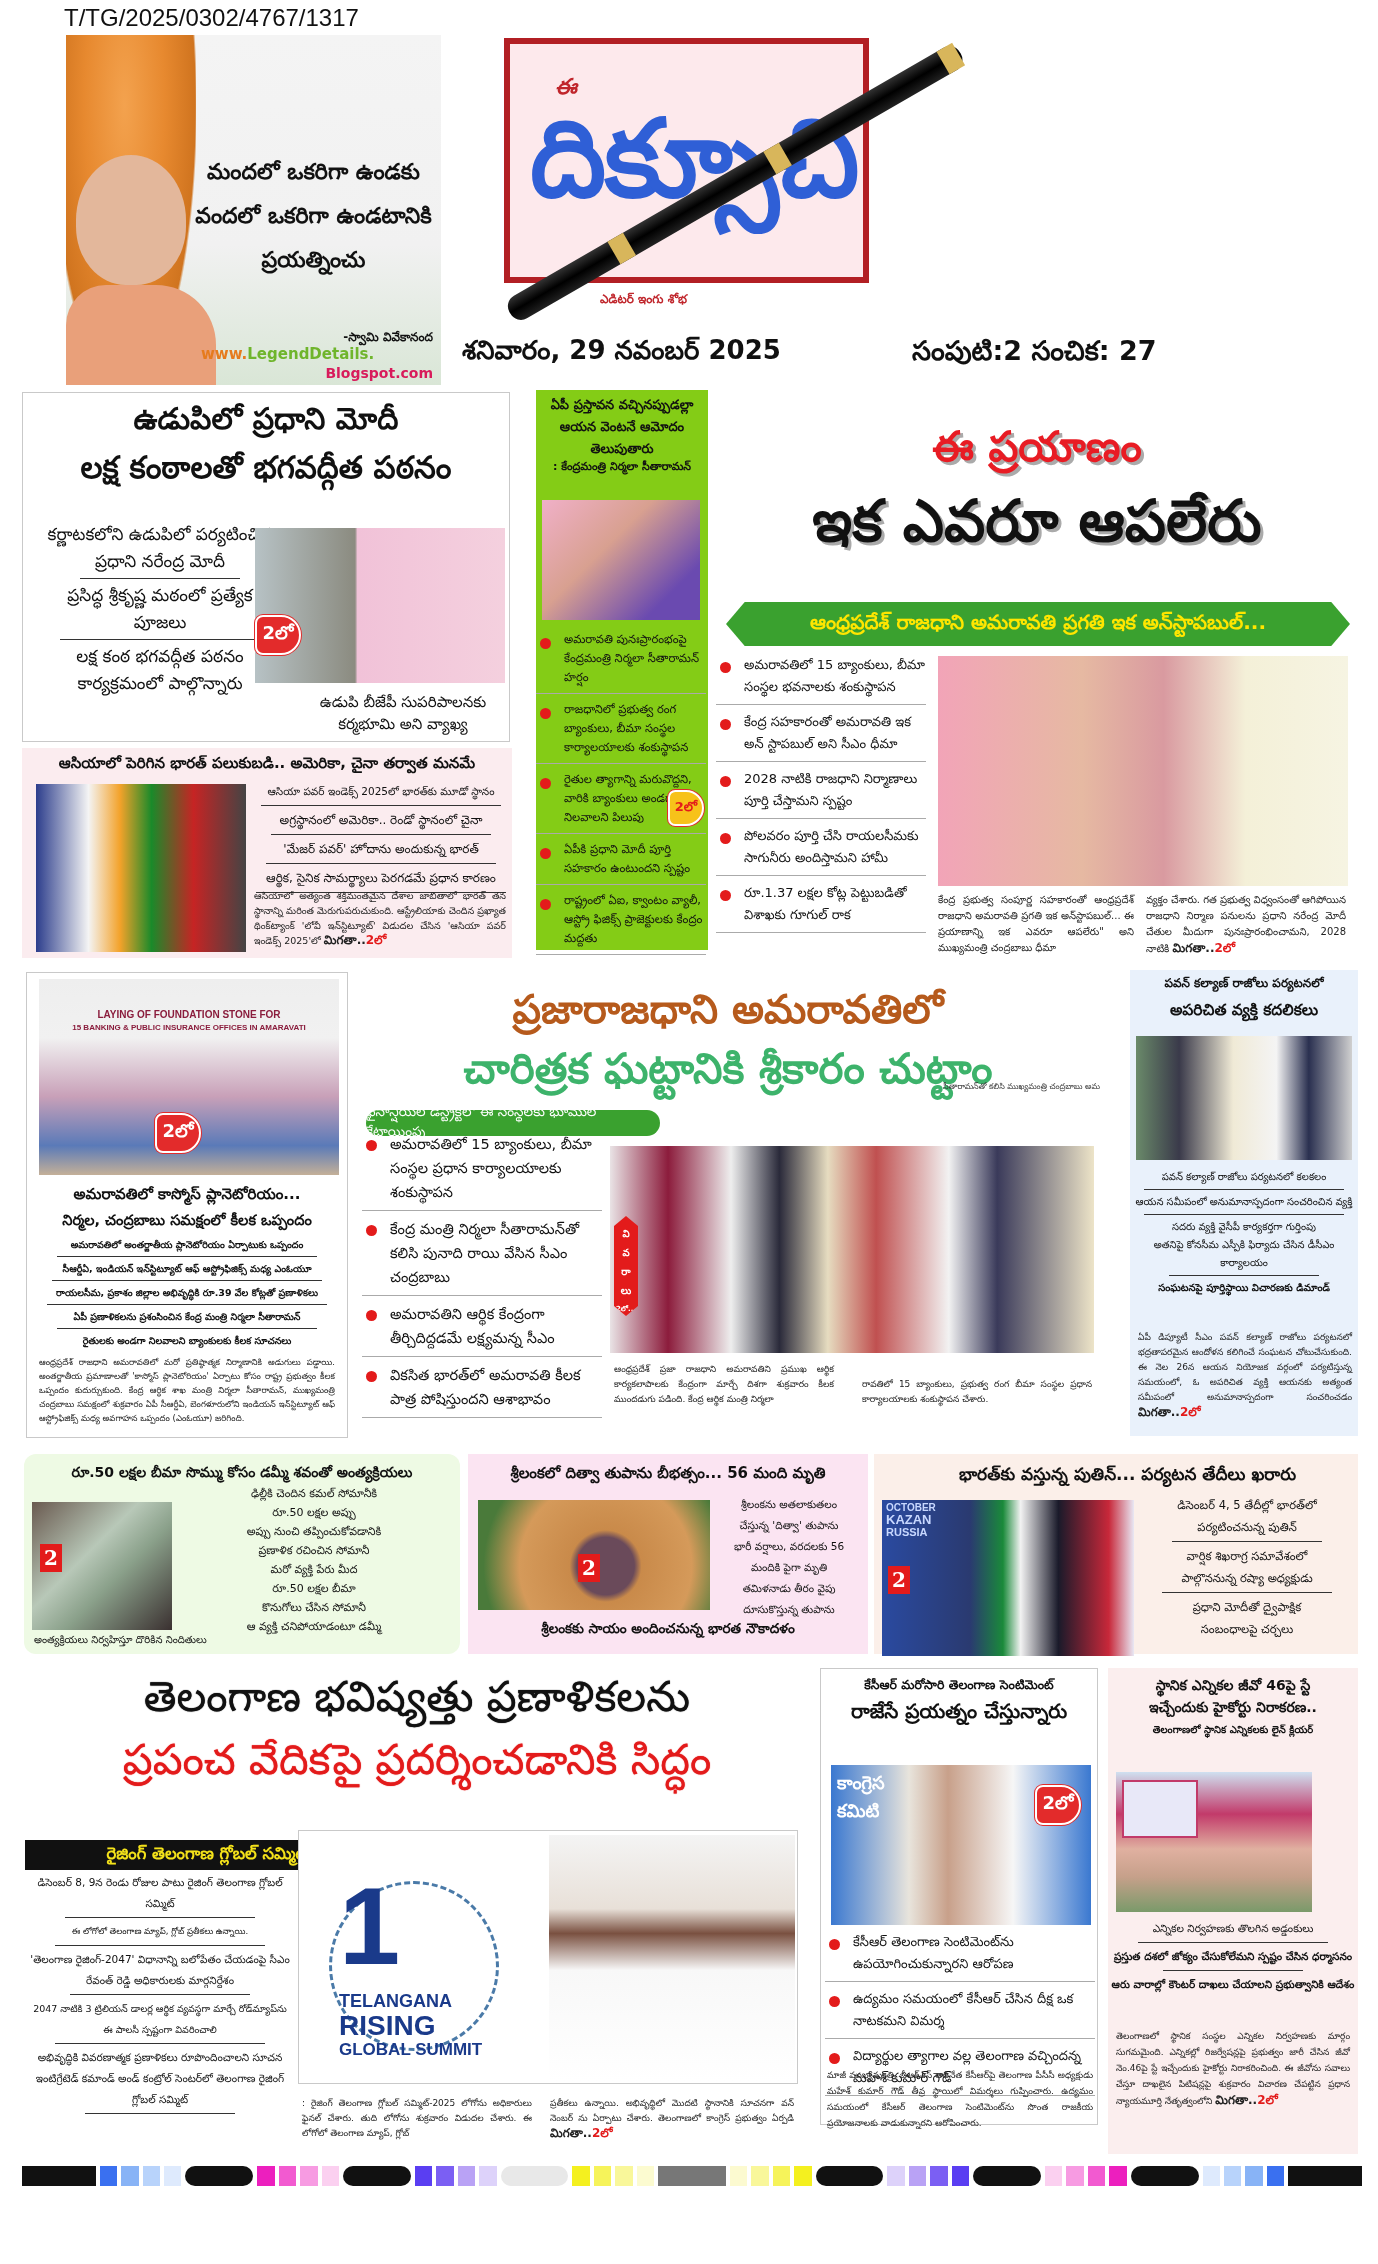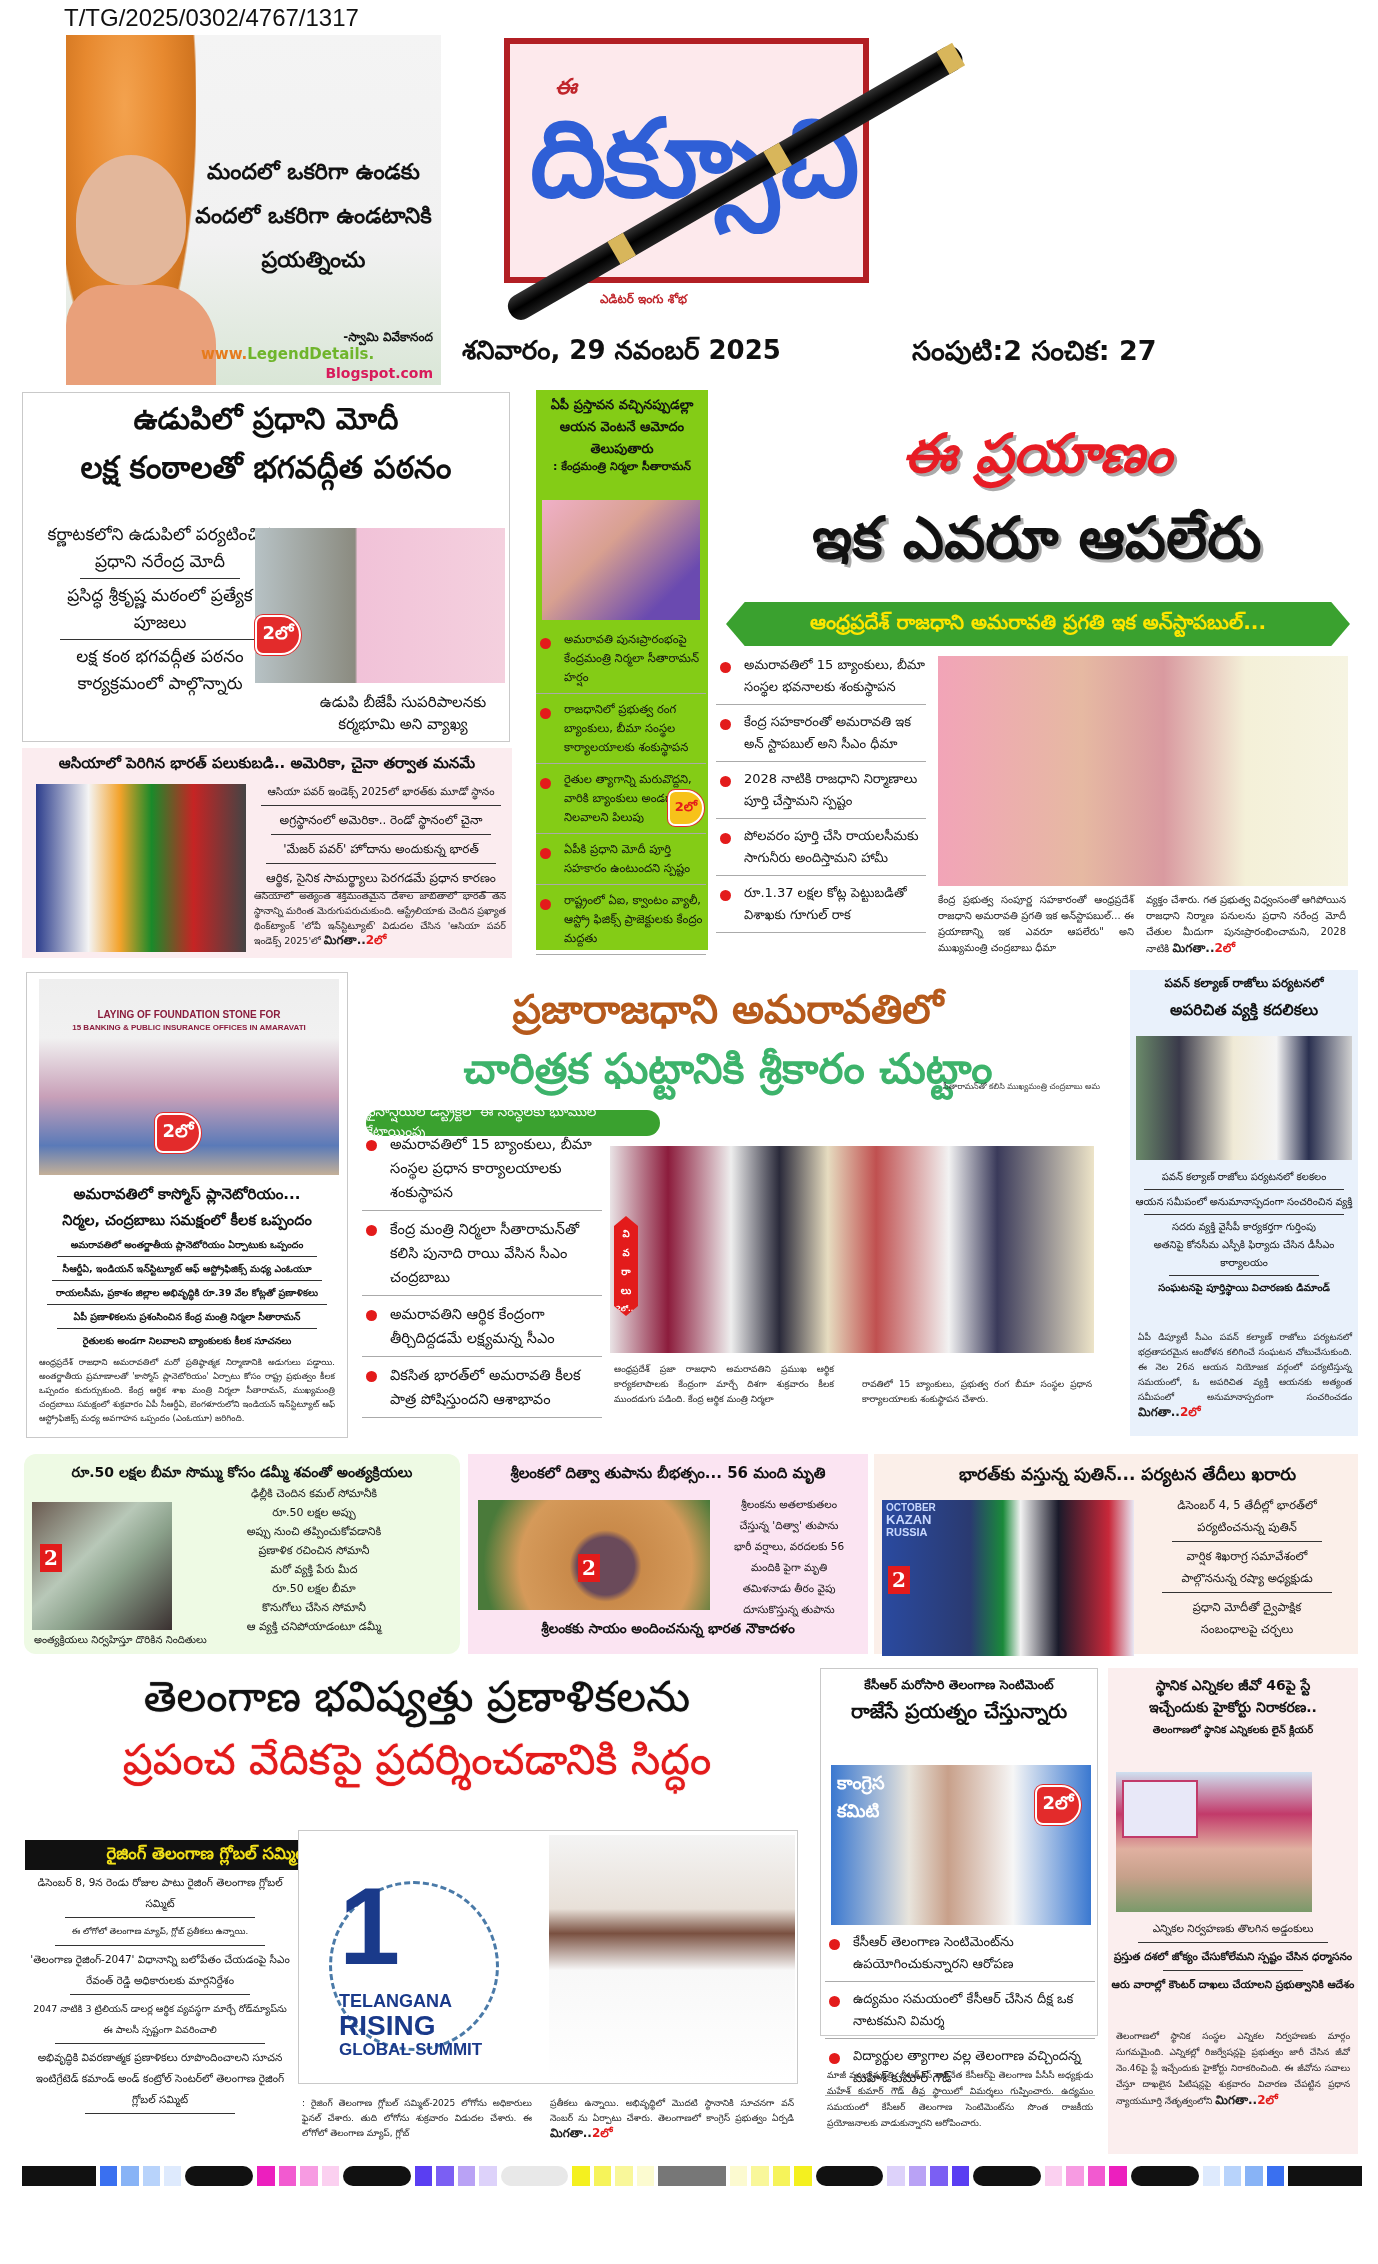--- a/index.html
+++ b/index.html
@@ -101,21 +101,21 @@
     <li>అమరావతి పునఃప్రారంభంపై కేంద్రమంత్రి నిర్మలా సీతారామన్ హర్షం</li>
     <li>రాజధానిలో ప్రభుత్వ రంగ బ్యాంకులు, బీమా సంస్థల కార్యాలయాలకు శంకుస్థాపన</li>
     <li>రైతుల త్యాగాన్ని మరువొద్దని, వారికి బ్యాంకులు అండగా నిలవాలని పిలుపు</li>
     <li>ఏపీకి ప్రధాని మోదీ పూర్తి సహకారం ఉంటుందని స్పష్టం</li>
     <li>రాష్ట్రంలో ఏఐ, క్వాంటం వ్యాలీ, ఆస్ట్రో ఫిజిక్స్ ప్రాజెక్టులకు కేంద్రం మద్దతు</li>
   </ul>
   <div class="badge-2lo" style="left:132px;top:400px;width:36px;height:36px;background:#f7c21a;color:#e31b1b;font-size:13px;">2లో</div>
 </div>
 
 <div class="abs" style="left:716px;top:392px;width:642px;height:560px;">
-  <div class="h" style="font-size:54px;color:#e81c24;font-style:italic;margin-top:30px;text-shadow:3px 3px 0 #aaa;">ఈ ప్రయాణం</div>
+  <div class="h" style="font-size:42px;color:#e81c24;margin-top:30px;text-shadow:3px 3px 0 #aaa;">ఈ ప్రయాణం</div>
   <div class="h" style="font-size:58px;margin-top:6px;text-shadow:3px 3px 0 #aaa;">ఇక ఎవరూ ఆపలేరు</div>
   <div class="abs" style="left:10px;top:210px;width:624px;height:44px;background:#3aa12f;color:#ffe600;font-weight:bold;font-size:20px;display:flex;align-items:center;justify-content:center;clip-path:polygon(3% 0,97% 0,100% 50%,97% 100%,3% 100%,0 50%);">ఆంధ్రప్రదేశ్ రాజధాని అమరావతి ప్రగతి ఇక అన్‌స్టాపబుల్...</div>
   <ul class="bullets" style="position:absolute;left:0;top:262px;width:210px;font-size:13px;line-height:22px;">
     <li>అమరావతిలో 15 బ్యాంకులు, బీమా సంస్థల భవనాలకు శంకుస్థాపన</li>
     <li>కేంద్ర సహకారంతో అమరావతి ఇక అన్ స్టాపబుల్ అని సీఎం ధీమా</li>
     <li>2028 నాటికి రాజధాని నిర్మాణాలు పూర్తి చేస్తామని స్పష్టం</li>
     <li>పోలవరం పూర్తి చేసి రాయలసీమకు సాగునీరు అందిస్తామని హామీ</li>
     <li>రూ.1.37 లక్షల కోట్ల పెట్టుబడితో విశాఖకు గూగుల్ రాక</li>
   </ul>
   <div class="ph" style="left:222px;top:264px;width:410px;height:230px;background:linear-gradient(90deg,#f2a4b8 0%,#e6b9a2 35%,#d99aa0 55%,#f4f0d8 75%,#f6f4e2 100%);"></div>
@@ -279,21 +279,21 @@
       <div style="font-size:18px;">TELANGANA</div>
       <div style="font-size:28px;line-height:28px;">RISING</div>
       <div style="font-size:17px;">GLOBAL SUMMIT</div>
     </div>
     <div class="ph" style="left:250px;top:4px;width:246px;height:246px;background:linear-gradient(180deg,#f4f4f4 0%,#e8e0d8 30%,#7a5040 40%,#f8f8f8 55%,#ffffff 100%);"></div>
   </div>
   <div class="abs body-text" style="left:280px;top:428px;width:230px;font-size:9px;line-height:15px;">: రైజింగ్ తెలంగాణ గ్లోబల్ సమ్మిట్-2025 లోగోను అధికారులు ఫైనల్ చేశారు. తుది లోగోను శుక్రవారం విడుదల చేశారు. ఈ లోగోలో తెలంగాణ మ్యాప్, గ్లోబ్</div>
   <div class="abs body-text" style="left:528px;top:428px;width:244px;font-size:9px;line-height:15px;"><span>ప్రతీకలు ఉన్నాయి. అభివృద్ధిలో మొదటి స్థానానికి సూచనగా వన్ నెంబర్ ను ఏర్పాటు చేశారు. తెలంగాణలో కాంగ్రెస్ ప్రభుత్వం ఏర్పడి</span> <span class="more"><span>మిగతా..</span><b>2లో</b></span></div>
 </div>
 
-<div class="abs box" style="left:820px;top:1668px;width:278px;height:368px;">
+<div class="abs box" style="left:820px;top:1668px;width:278px;height:457px;">
   <div class="h" style="font-size:12.5px;padding-top:8px;">కేసీఆర్ మరోసారి తెలంగాణ సెంటిమెంట్</div>
   <div class="h" style="font-size:20px;margin-top:4px;">రాజేసే ప్రయత్నం చేస్తున్నారు</div>
   <div class="ph" style="left:10px;top:96px;width:260px;height:160px;background:linear-gradient(90deg,#3a78d0 0%,#e8e4dc 30%,#c8a08a 45%,#f6f6f6 70%,#3a78d0 100%);">
     <div style="position:absolute;left:6px;top:4px;color:#fff;font-size:18px;font-weight:bold;width:70px;line-height:28px;">కాంగ్రెస కమిటి</div>
   </div>
   <div class="badge-2lo" style="left:214px;top:116px;">2లో</div>
   <ul class="bullets" style="position:absolute;left:4px;top:262px;width:270px;font-size:13px;line-height:22px;">
     <li>కేసీఆర్ తెలంగాణ సెంటిమెంట్‌ను ఉపయోగించుకున్నారని ఆరోపణ</li>
     <li>ఉద్యమం సమయంలో కేసీఆర్ చేసిన దీక్ష ఒక నాటకమని విమర్శ</li>
     <li>విద్యార్థుల త్యాగాల వల్ల తెలంగాణ వచ్చిందన్న మహేశ్ కుమార్ గౌడ్</li>

